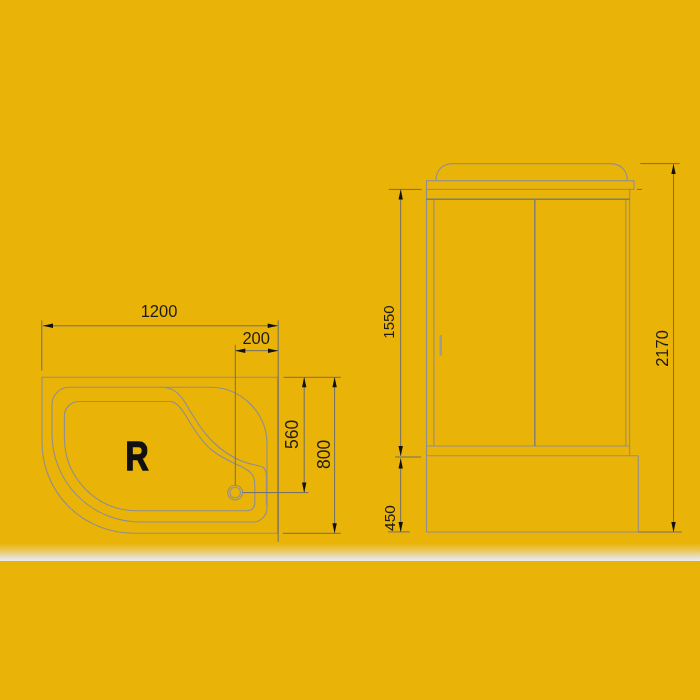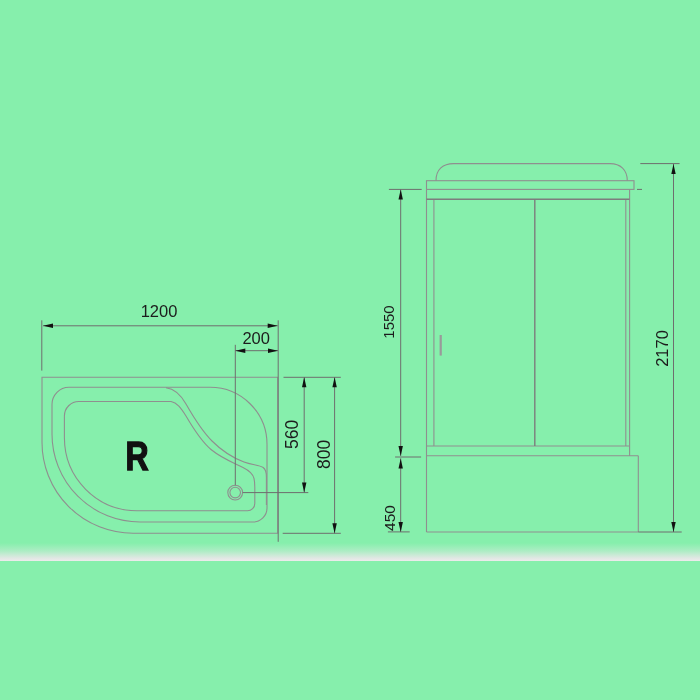--- a/index.html
+++ b/index.html
@@ -1,16 +1,16 @@
 <!DOCTYPE html>
 <html><head>
 <meta charset="utf-8">
 <style>
   html,body{margin:0;padding:0;background:#ffffff;}
-  #page{position:relative;width:700px;height:700px;background:#86efac;overflow:hidden;font-family:"Liberation Sans",sans-serif;}
+  #page{position:relative;width:700px;height:700px;background:#eab308;overflow:hidden;font-family:"Liberation Sans",sans-serif;}
   #shadow{position:absolute;left:0;top:543px;width:700px;height:18px;
     background:linear-gradient(180deg, rgba(233,233,233,0) 0%, rgba(233,233,233,0.4) 45%, rgba(231,231,231,0.95) 85%, #eaeaea 97%, #f2f2f2 100%);}
   svg{position:absolute;left:0;top:0;filter:blur(0.25px);}
 </style>
 </head>
 <body>
 <div id="page">
 <div id="shadow"></div>
 <svg width="700" height="700" viewBox="0 0 700 700">
   <g fill="none" stroke="#8f8f8f" stroke-width="1.1">

